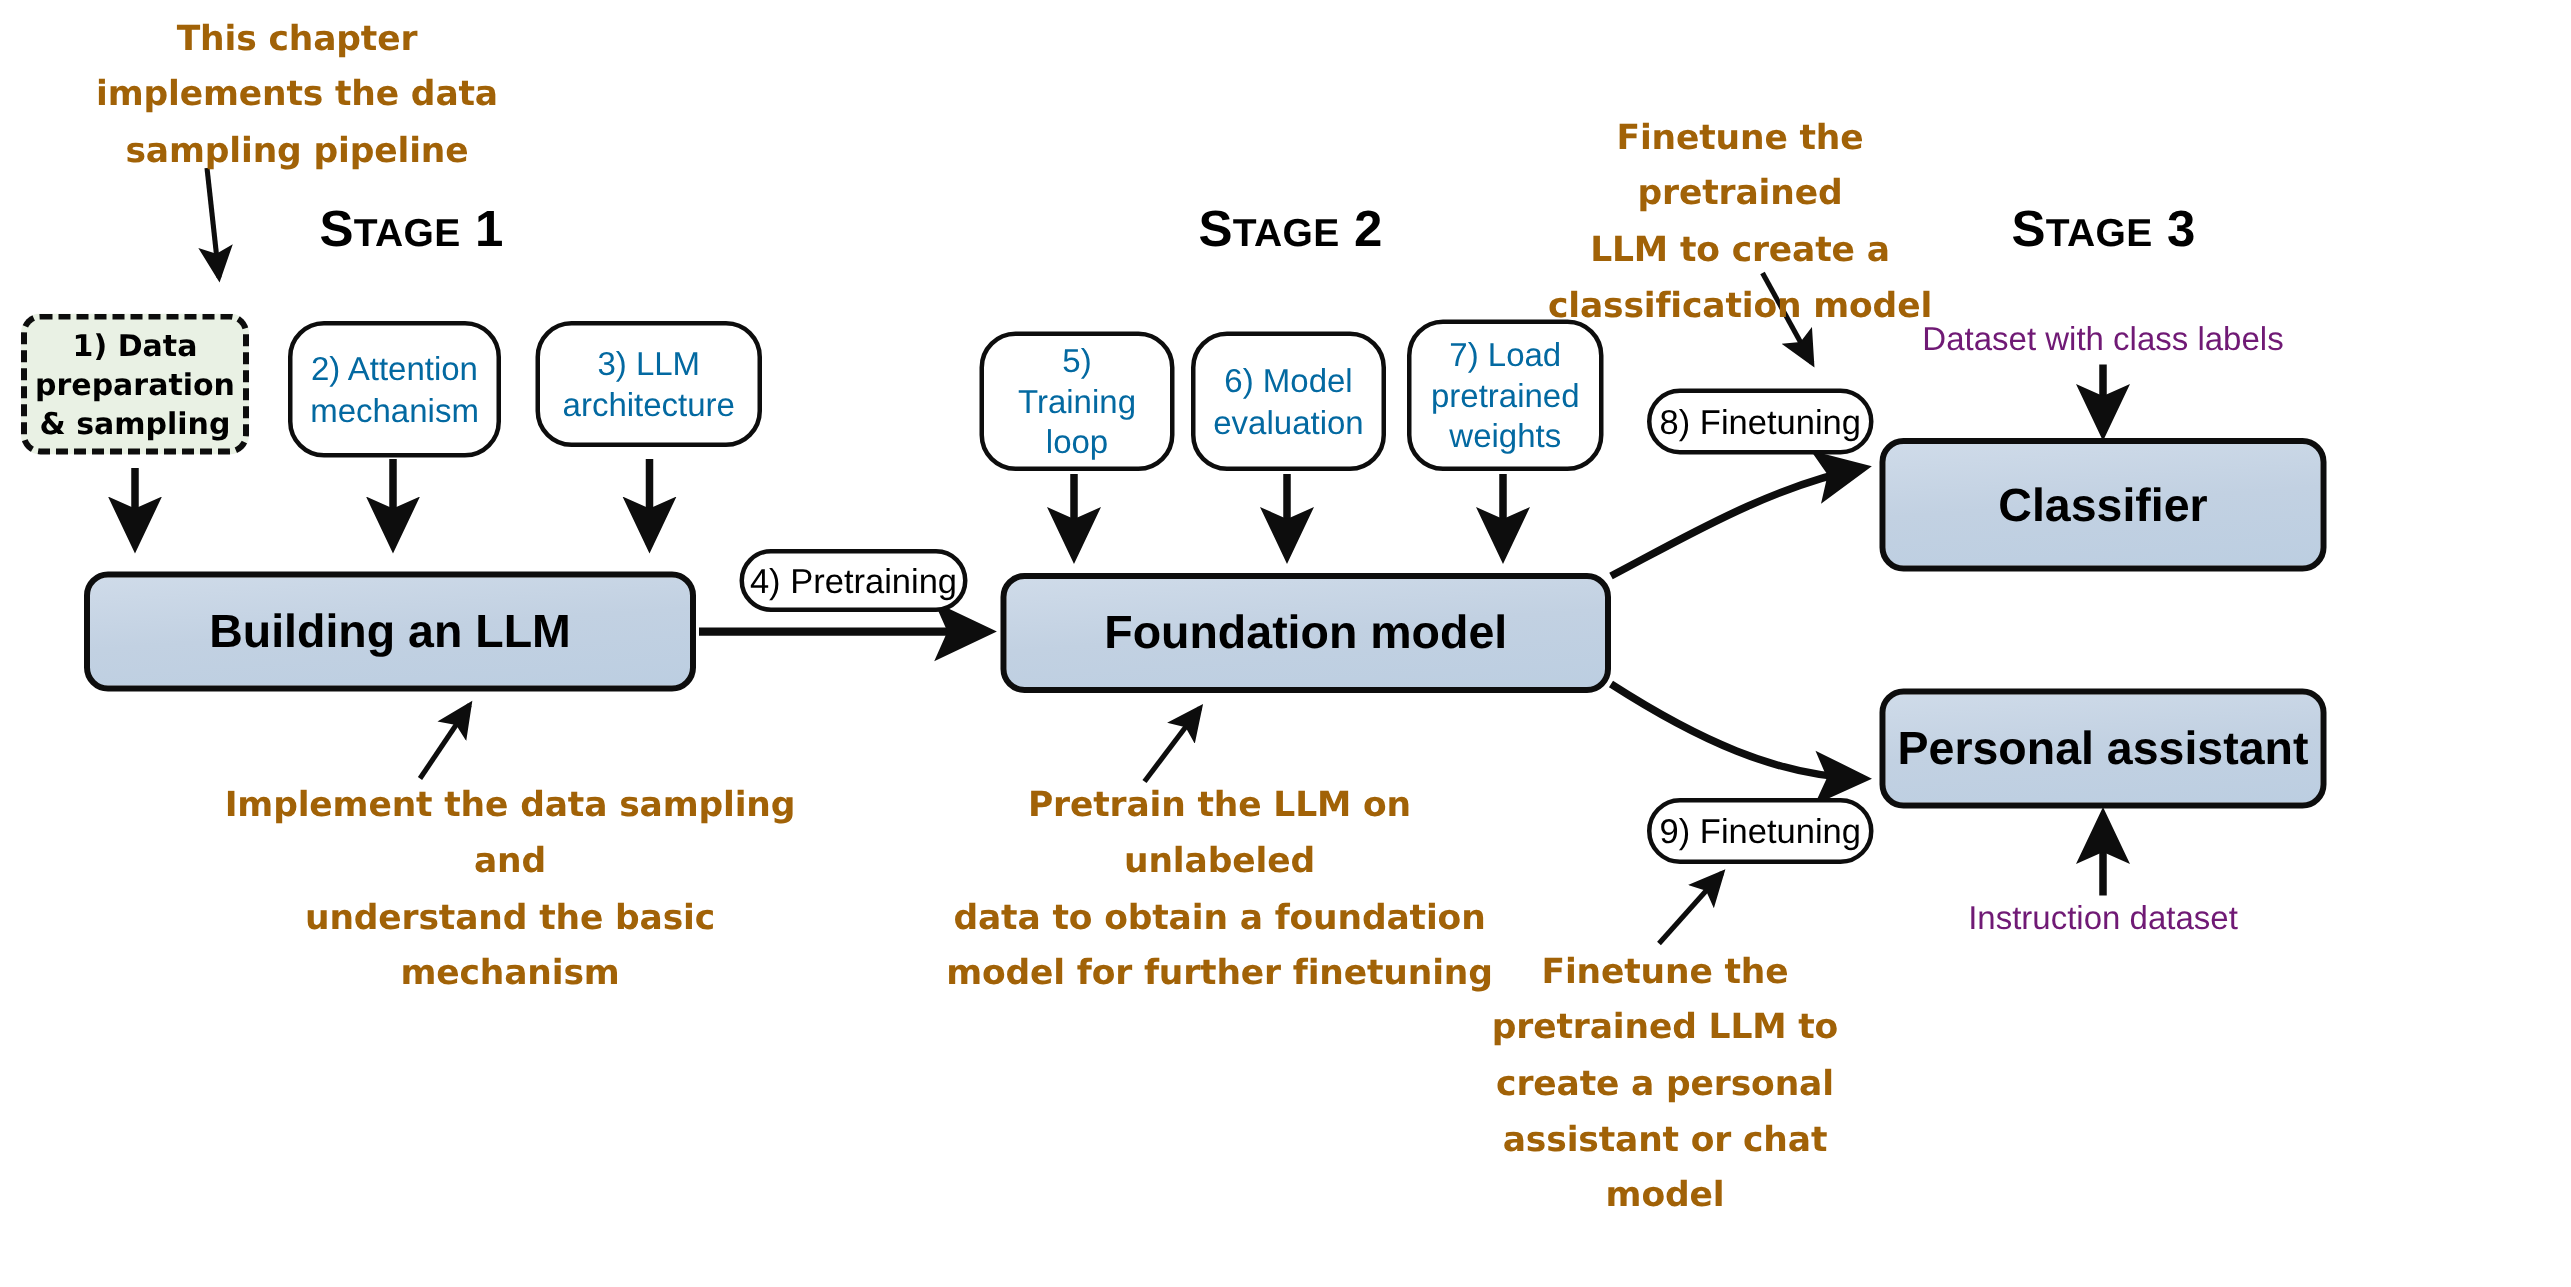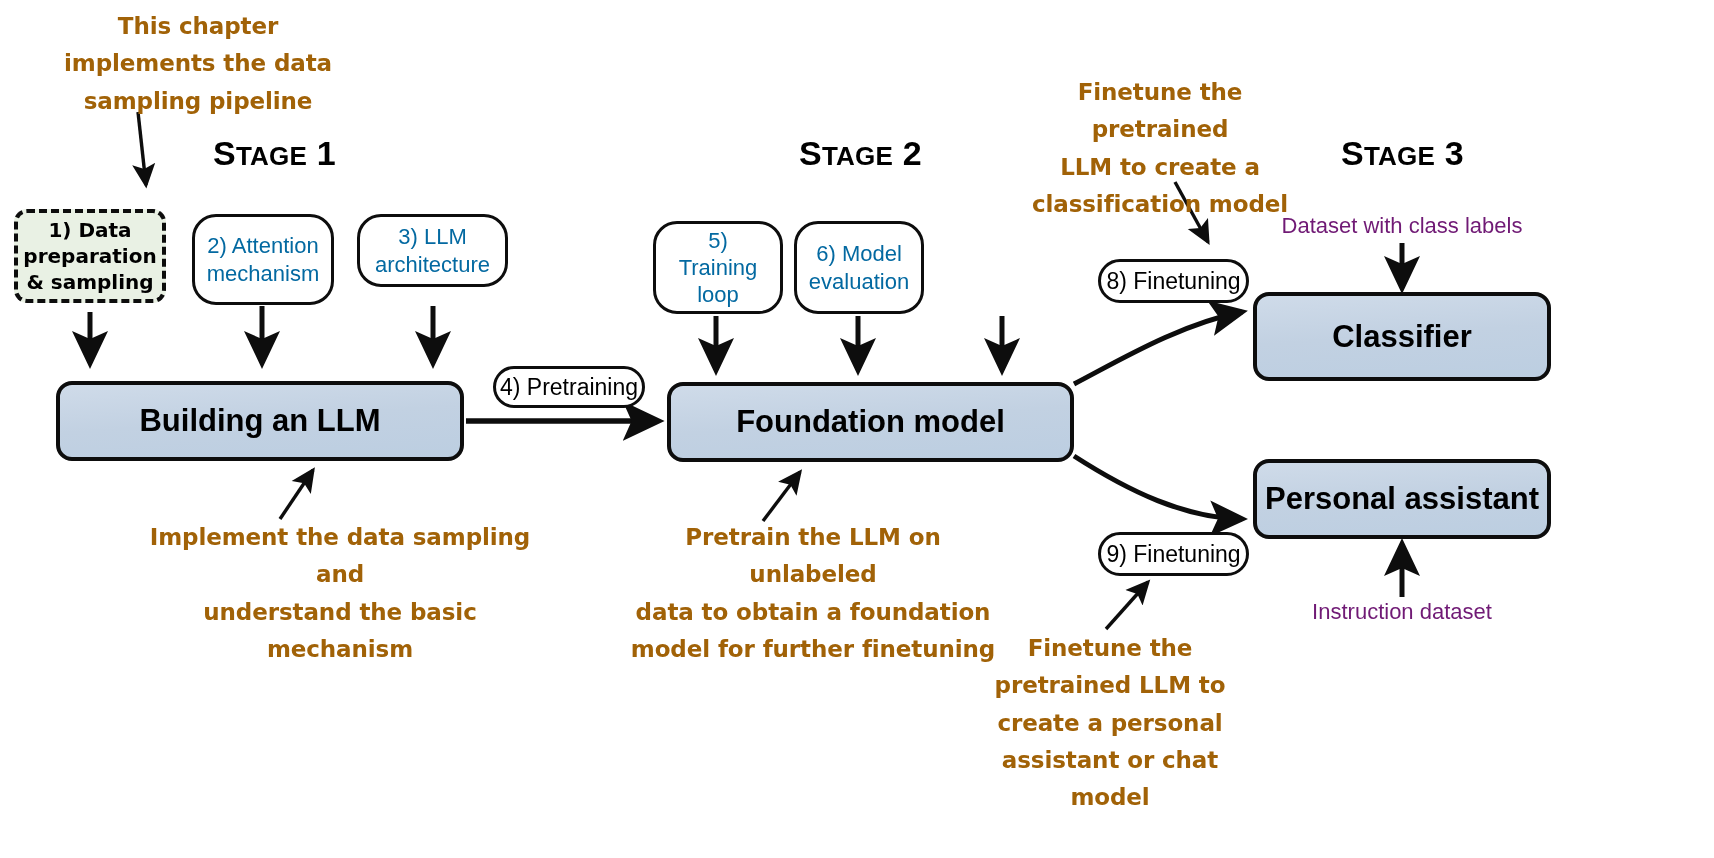--- a/index.html
+++ b/index.html
@@ -208,29 +208,32 @@
 create a personal
 assistant or chat model</div>
 
   <div class="step-highlight" style="left:14px; top:209px; width:152px; height:94px; white-space:pre-line;">1) Data
 preparation
 &amp; sampling</div>
 
   <div class="step" style="left:192px; top:214px; width:142px; height:91px; white-space:pre-line;">2) Attention
 mechanism</div>
 
-  <div class="step" style="left:357px; top:214px; width:151px; height:73px; white-space:pre-line;">3) LLM
+  <div class="step" style="left:357px; top:214px; width:151px; height:84px; white-space:pre-line;">3) LLM
 architecture</div>
 
   <div class="step" style="left:653px; top:221px; width:130px; height:93px; white-space:pre-line;">5) Training
 loop</div>
 
   <div class="step" style="left:794px; top:221px; width:130px; height:93px; white-space:pre-line;">6) Model
 evaluation</div>
 
+  <div class="step" style="left:938px; top:213px; width:131px; height:101px; white-space:pre-line;">7) Load
+pretrained
+weights</div>
 
   <div class="pill" style="left:493px; top:366px; width:152px; height:42px;">4) Pretraining</div>
 
   <div class="pill" style="left:1098px; top:259px; width:151px; height:44px;">8) Finetuning</div>
 
   <div class="pill" style="left:1098px; top:532px; width:151px; height:44px;">9) Finetuning</div>
 
   <div class="model-box lg" style="left:56px; top:381px; width:408px; height:80px;">Building an LLM</div>
 
   <div class="model-box lg" style="left:667px; top:382px; width:407px; height:80px;">Foundation model</div>

